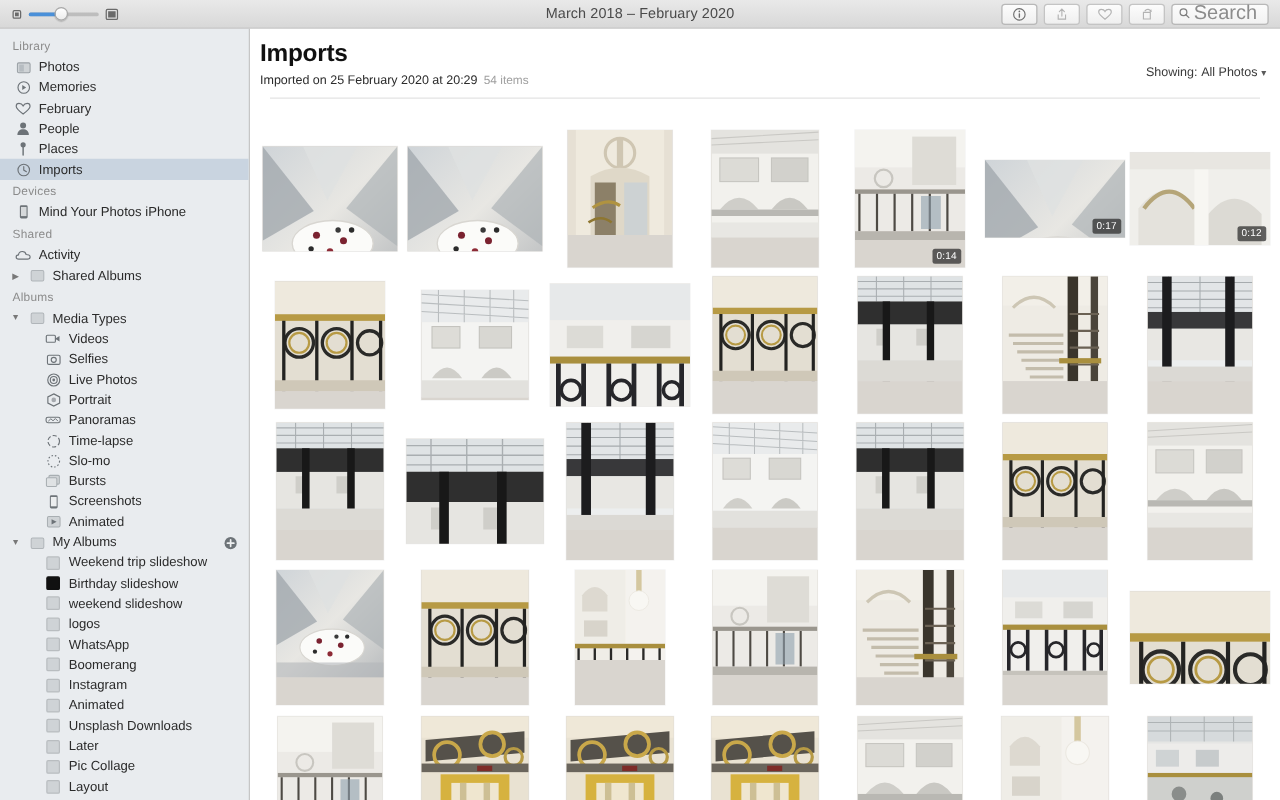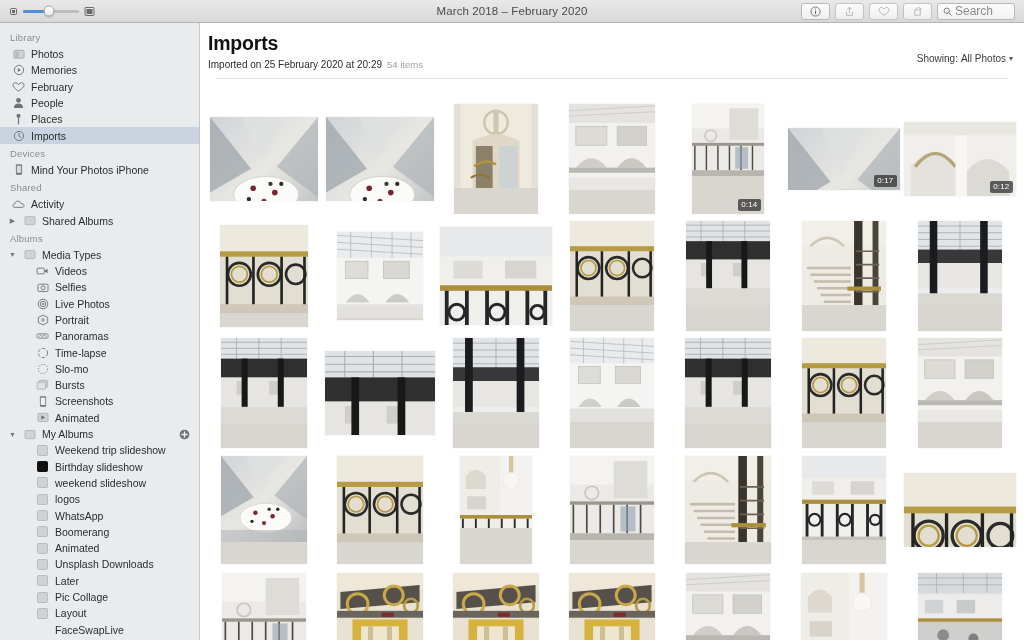--- a/index.html
+++ b/index.html
@@ -61,21 +61,21 @@
   }
   .tb-btn.dim { color: #b3b3b3; border-color: #c4c4c4; }
   .tb-btn svg { display: block; }
   .tb-search {
     width: 78px; height: 17px; border-radius: 3px;
     background: linear-gradient(to bottom,#fbfbfb,#f2f2f2);
     border: 1px solid #b8b8b8;
     display: flex; align-items: center; gap: 3px;
     padding: 0 5px;
   }
-  .tb-search .sph { font-size: 12px; color: #8c8c8c; }
+  .tb-search .sph { font-size: 16px; color: #8c8c8c; }
 
   
   .body { flex: 1 1 auto; display: flex; min-height: 0; }
 
   
   .sidebar {
     width: 200px; flex: 0 0 200px;
     background: #e9ecef;
     border-right: 1px solid #c6c6c6;
     overflow: hidden;
@@ -465,20 +465,26 @@
         <div class="sb-row indent2">
           <span class="ic">
             <span class="albumsq"></span>
           </span>
           <span class="lbl">Boomerang</span>
         </div>
         <div class="sb-row indent2">
           <span class="ic">
             <span class="albumsq"></span>
           </span>
+          <span class="lbl">Instagram</span>
+        </div>
+        <div class="sb-row indent2">
+          <span class="ic">
+            <span class="albumsq"></span>
+          </span>
           <span class="lbl">Animated</span>
         </div>
         <div class="sb-row indent2">
           <span class="ic">
             <span class="albumsq"></span>
           </span>
           <span class="lbl">Unsplash Downloads</span>
         </div>
         <div class="sb-row indent2">
           <span class="ic">
@@ -597,21 +603,21 @@
        <rect x="8" y="26" width="36" height="22" fill="#dcdbd6" stroke="#c6c5c0"></rect>
        <rect x="56" y="26" width="34" height="22" fill="#d2d1cc" stroke="#c6c5c0"></rect>
        <path d="M8 74 q18 -22 36 0 Z" fill="#cfcec9"></path>
        <path d="M56 74 q17 -22 34 0 Z" fill="#c9c8c3"></path>
        <rect x="0" y="74" width="100" height="6" fill="#b9b8b3"></rect>
        <rect x="0" y="86" width="100" height="14" fill="#e8e7e3"></rect>
               </svg>
             </div>
           </div>
           <div class="cell">
-            <div class="thumb" style="width: 72px; height: 110px;">
+            <div class="thumb" style="width: 88px; height: 110px;">
               <svg class="art" viewBox="0 0 100 100" preserveAspectRatio="none">
                 <rect width="100" height="100" fill="#eceae6"></rect>
        <rect x="0" y="0" width="100" height="34" fill="#f4f3ef"></rect>
        <circle cx="26" cy="44" r="8" fill="none" stroke="#c8c6c0" stroke-width="2"></circle>
        <rect x="52" y="6" width="40" height="44" fill="#dedcd6"></rect>
        <rect x="0" y="54" width="100" height="4" fill="#9a968e"></rect>
        <path d="M4 58 L4 92 M20 58 L20 92 M36 58 L36 92 M52 58 L52 92 M68 58 L68 92 M84 58 L84 92" stroke="#4e4a44" stroke-width="2"></path>
        <rect x="0" y="92" width="100" height="8" fill="#b8b5ae"></rect>
        <rect x="60" y="60" width="18" height="30" fill="#8fa0ae" opacity=".6"></rect>
               </svg>

